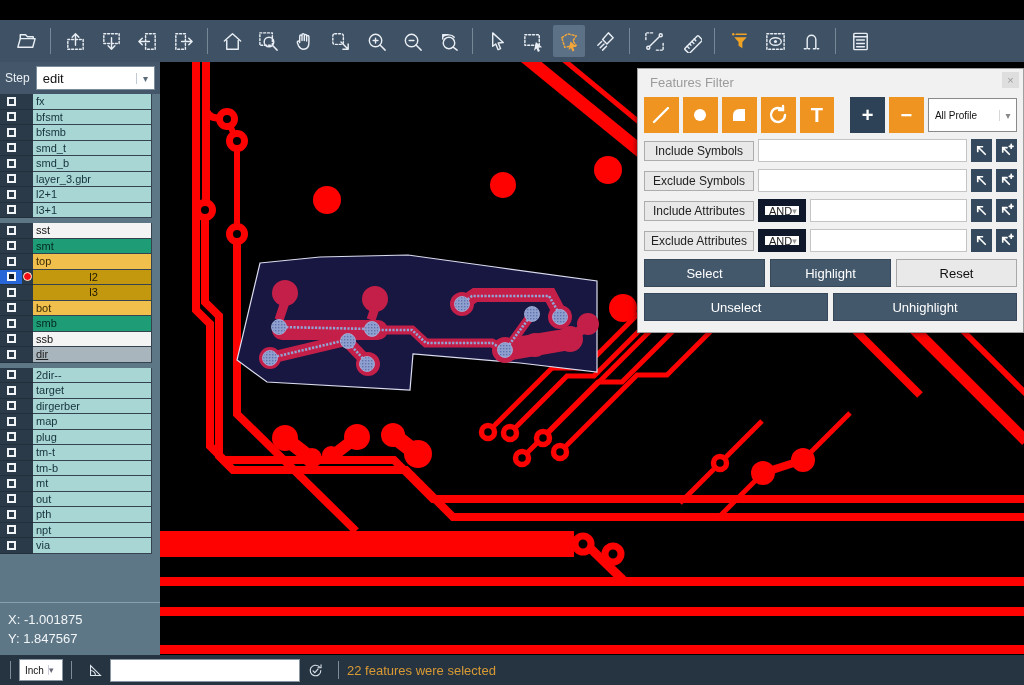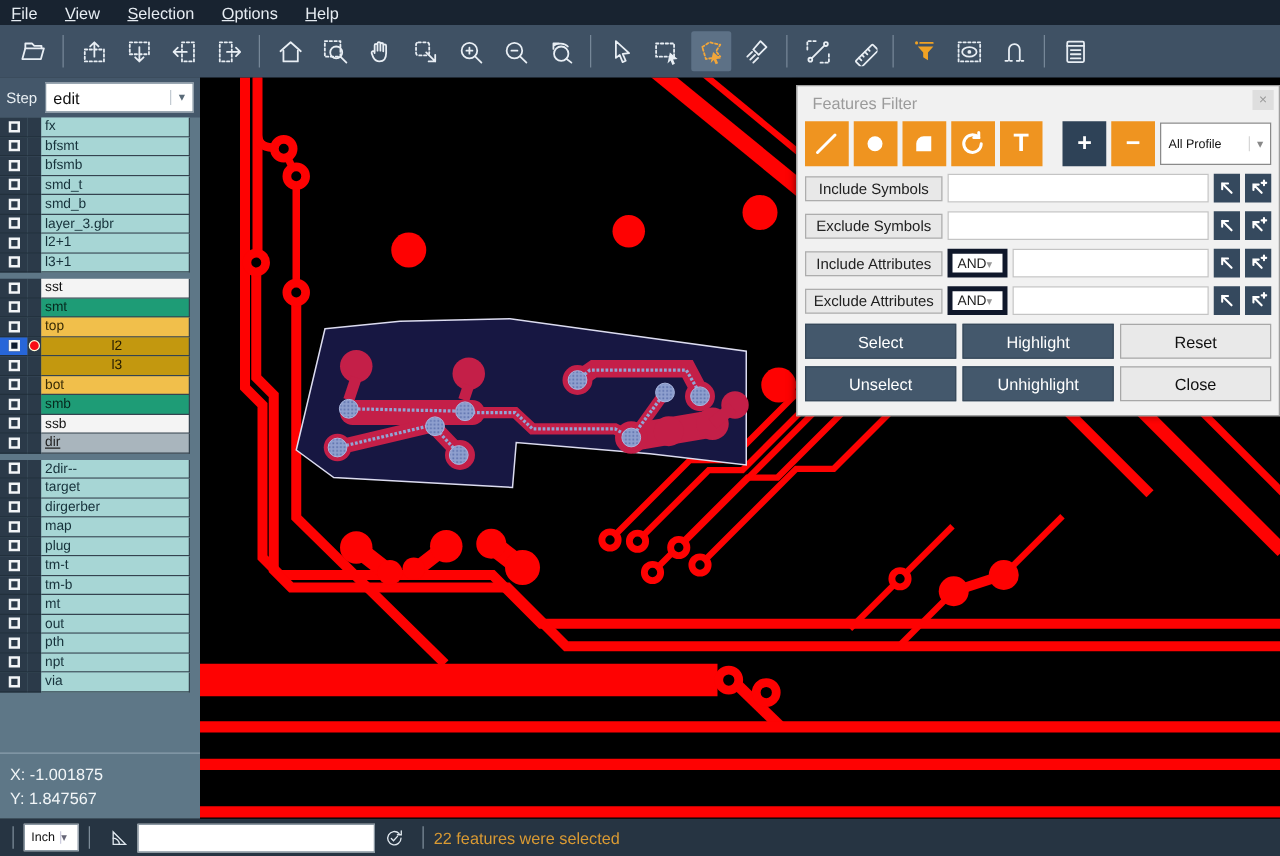--- a/index.html
+++ b/index.html
@@ -76,21 +76,21 @@
   .gap { width:8px; }
   .psel { margin-left:auto; width:92px; height:34px; background:#fff; border:1px solid #8a8a8a;
     display:flex; align-items:center; }
   .psel .v { flex:1; font-size:10px; color:#111; padding-left:6px; white-space:nowrap;}
   .psel .ch { width:17px; text-align:center; color:#888; font-size:10px; border-left:1px solid #d7d7d7;}
   .frow { display:flex; align-items:center; margin:0 6px 7px 6px; gap:4px; height:23px; }
   .flab { width:110px; height:20px; background:#e8e8e8; border:1px solid #adadad; color:#222;
     font-size:12px; display:flex; align-items:center; justify-content:center; }
   .fin { flex:1; height:23px; border:1px solid #c4c4c4; background:#fff; font-size:12px;
     padding:0 4px; font-family:"Liberation Sans",sans-serif; min-width:10px;}
-  .andsel { width:48px; height:23px; background:#fff; border:4px solid #0f172a; display:flex; align-items:center;}
+  .andsel { width:48px; height:23px; background:#fff; border:7px solid #0f172a; display:flex; align-items:center;}
   .andsel .v { flex:1; font-size:11px; color:#222; padding-left:4px;}
   .andsel .ch { width:13px; color:#999; font-size:9px; }
   .navb { width:21px; height:23px; background:#35495e; display:flex; align-items:center; justify-content:center;}
   .navb svg { width:15px; height:15px; stroke:#fff; stroke-width:1.8; fill:none; stroke-linecap:round;}
   .arow { display:flex; margin:0 6px 6px 6px; gap:5px; }
   .abtn { flex:1; height:28px; font-size:13px; display:flex; align-items:center; justify-content:center;
     font-family:"Liberation Sans",sans-serif; }
   .dark { background:#44586c; color:#fff; border:1px solid #37485a;}
   .light { background:#e9e9e9; color:#111; border:1px solid #a8a8a8;}
   
@@ -104,27 +104,20 @@
   .sbicon svg { width:17px; height:17px; stroke:#dfe7ee; fill:none; stroke-width:1.5; stroke-linecap:round;}
   .cmdin { width:190px; height:23px; border:1px solid #8a97a2; background:#fff; font-size:12px; padding:0 4px;
     font-family:"Liberation Sans",sans-serif;}
   .msg { color:#d99a33; font-size:13px; }
 </style>
 </head>
 <body>
 
 <div id="app">
 
-  <div class="menubar">
-    <span class="mi"><u>F</u><span>ile</span></span>
-    <span class="mi"><u>V</u><span>iew</span></span>
-    <span class="mi"><u>S</u><span>election</span></span>
-    <span class="mi"><u>O</u><span>ptions</span></span>
-    <span class="mi"><u>H</u><span>elp</span></span>
-  </div>
 
   <div class="toolbar">
     <div class="tbtn">
       <svg viewBox="0 0 24 24">
           <path d="M3 18 L5.5 9 H21 L18.5 18 Z"></path>
           <path d="M5.5 9 V5 H11 l2 2 h6 v2"></path>
         </svg>
       </div>
     <div class="tsep"></div>
     <div class="tbtn">
@@ -721,21 +714,20 @@
         </div>
     </div>
     <div class="arow">
       <div class="abtn dark">Select</div>
       <div class="abtn dark">Highlight</div>
       <div class="abtn light">Reset</div>
     </div>
     <div class="arow">
       <div class="abtn dark">Unselect</div>
       <div class="abtn dark">Unhighlight</div>
-      <div class="abtn light">Close</div>
     </div>
   </div>
 
   <div class="statusbar">
     <div class="sbsep" style="margin-left:10px;"></div>
     <div class="unitsel">
       <span class="v">Inch</span>
       <span class="ch">▾</span>
     </div>
     <div class="sbsep"></div>

